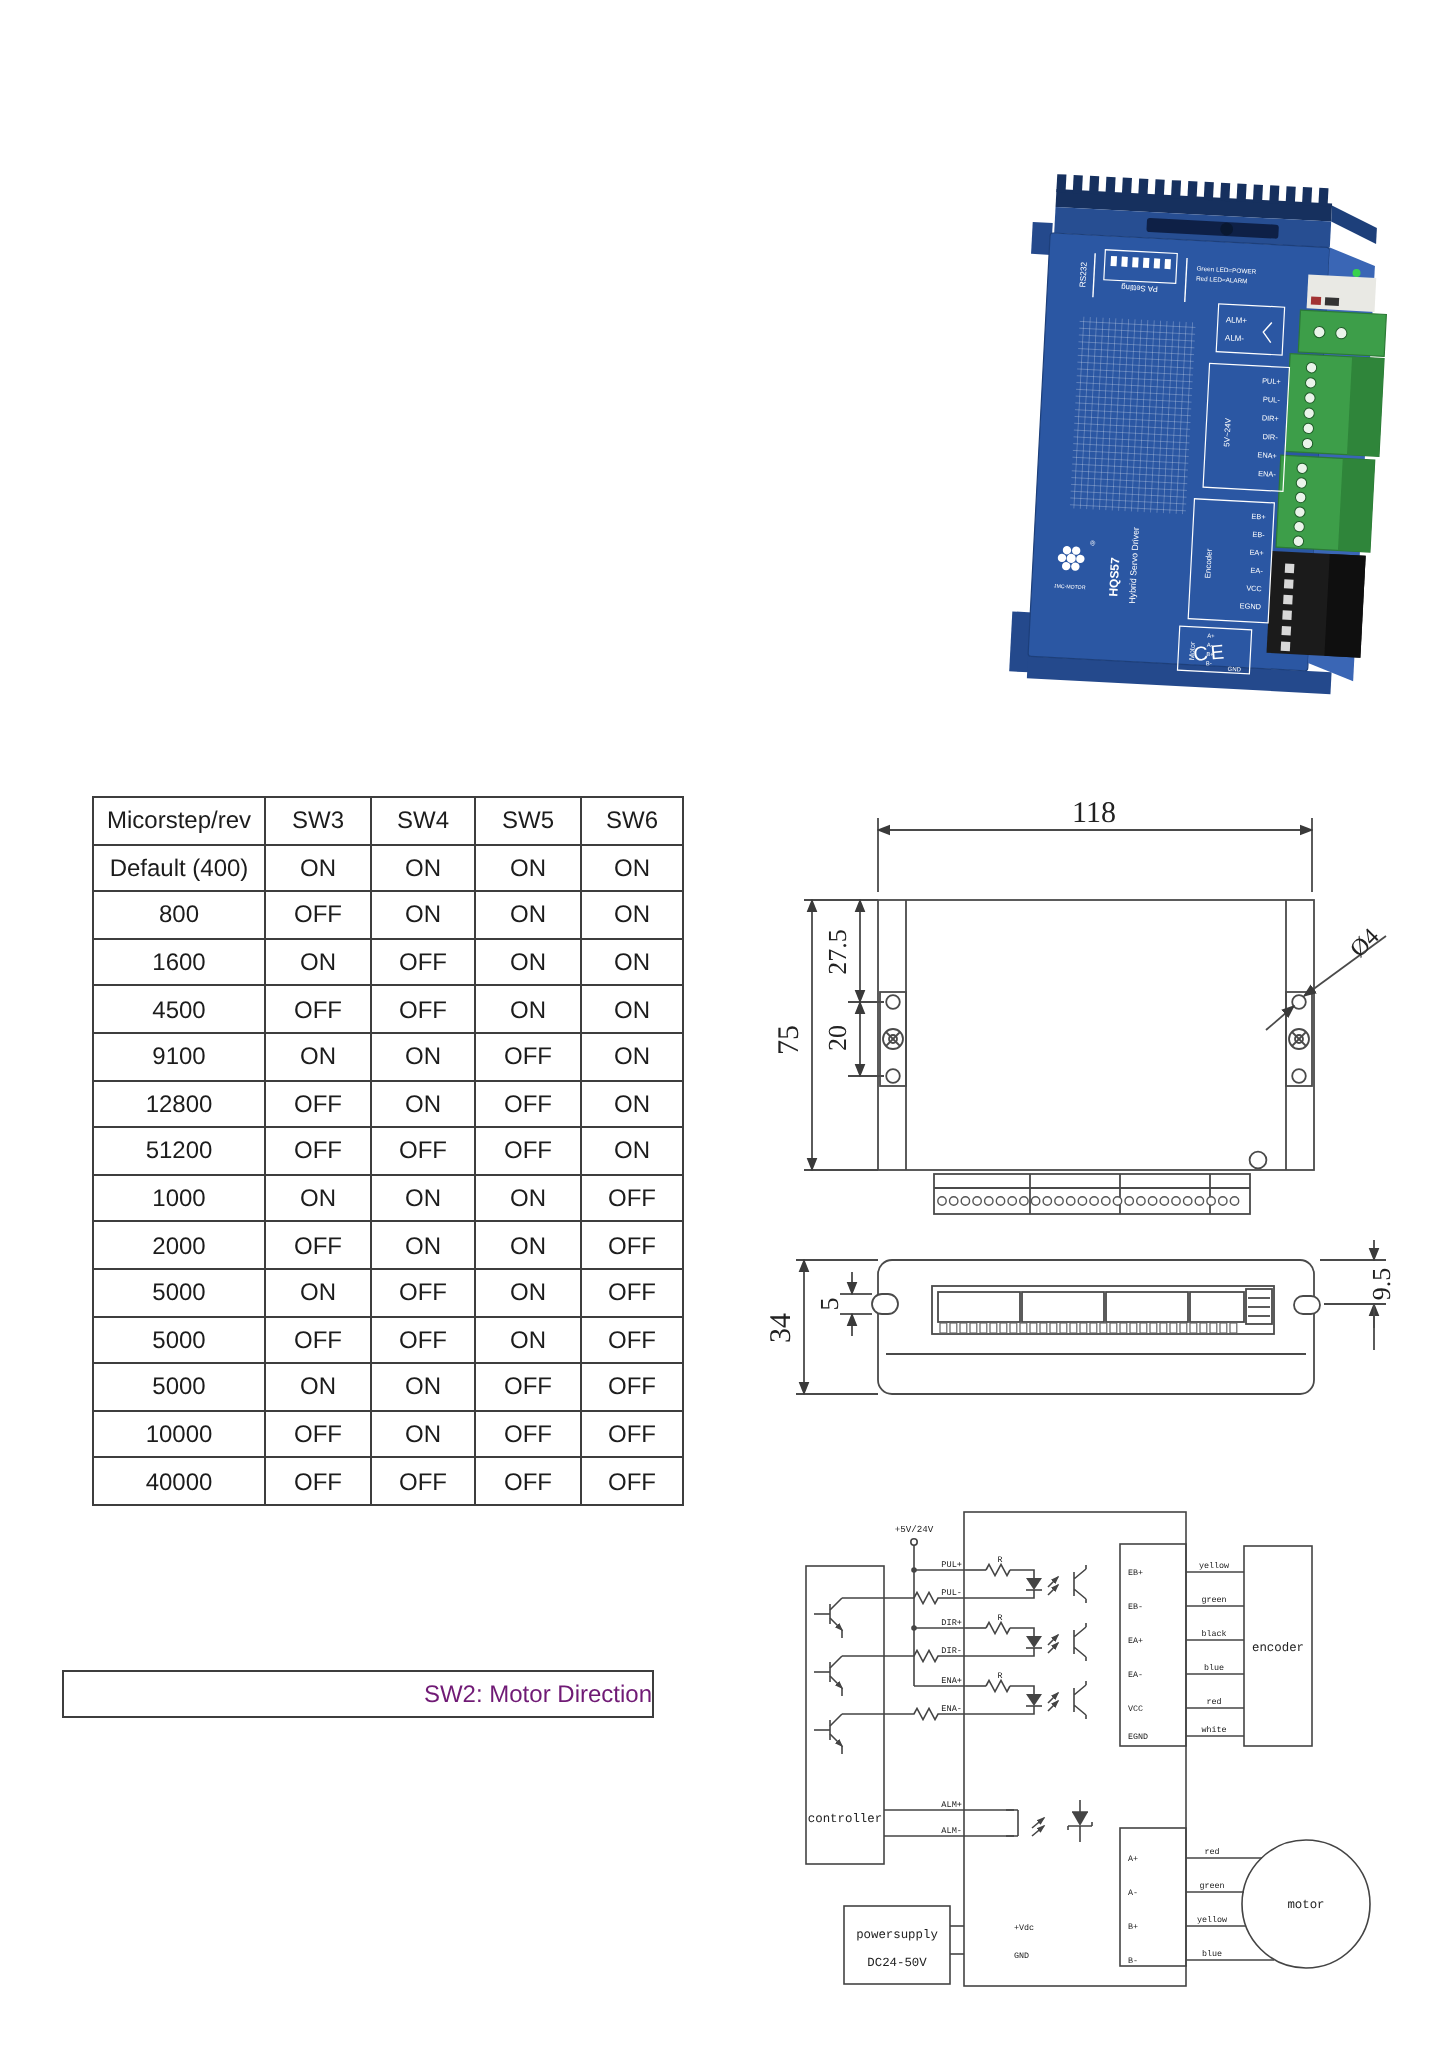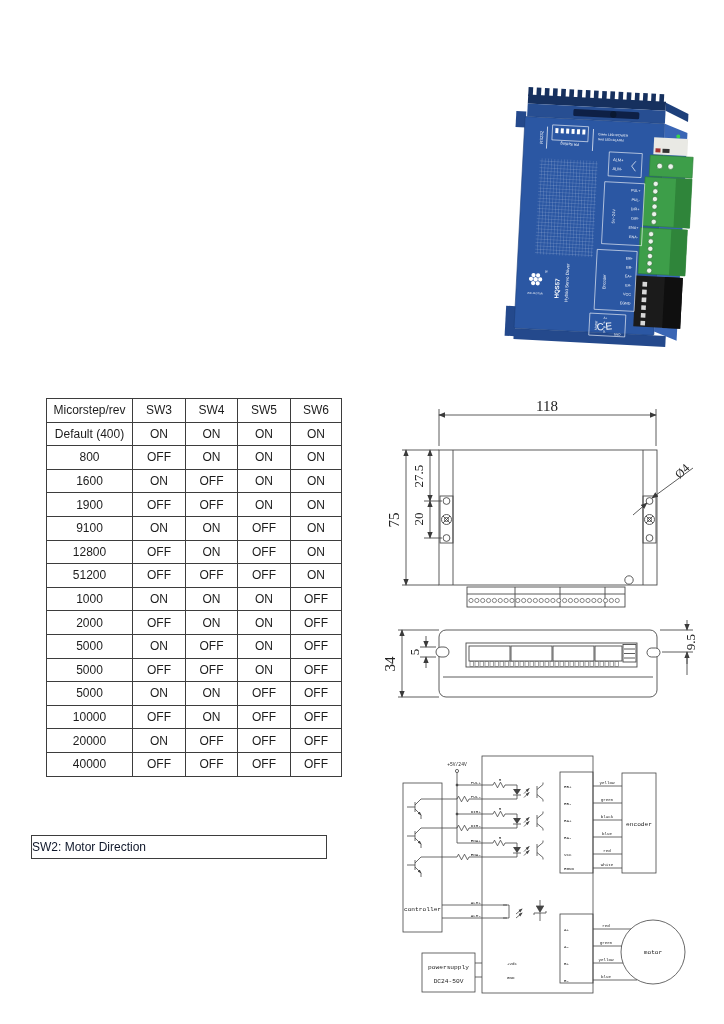--- a/index.html
+++ b/index.html
@@ -2,21 +2,21 @@
 <html><head>
 <meta charset="utf-8">
 <style>
 *{box-sizing:border-box}
 body{margin:0;background:#fff}
 .page{position:relative;width:724px;height:1024px;background:#ffffff;overflow:hidden;font-family:"Liberation Sans",sans-serif;color:#222}
 table{border-collapse:collapse;table-layout:fixed;position:absolute;background:#fff}
 .microstep{left:46px;top:398px;width:295px}
 .microstep th,.microstep td{border:1.4px solid #3d3d3d;height:23.6px;text-align:center;vertical-align:middle;font-size:12px;font-weight:400;padding:0;color:#1c1c1c}
 .sw2{left:31px;top:835px;width:295px}
-.sw2 td{border:1.4px solid #3d3d3d;height:22.8px;text-align:left;vertical-align:middle;font-size:12px;padding:0;color:#0f172a}
+.sw2 td{border:1.4px solid #3d3d3d;height:22.8px;text-align:right;vertical-align:middle;font-size:12px;padding:0;color:#701a75}
 svg{position:absolute;overflow:visible}
 svg text{font-family:"Liberation Sans",sans-serif;fill:#222}
 .ser{font-family:"Liberation Serif","DejaVu Serif",serif}
 .mono{font-family:"Liberation Mono","DejaVu Sans Mono",monospace}
 .wt{fill:#ffffff}
 </style>
 </head>
 <body>
 
 <div class="page">
@@ -187,21 +187,21 @@
           <td>ON</td>
         </tr>
         <tr>
           <td>1600</td>
           <td>ON</td>
           <td>OFF</td>
           <td>ON</td>
           <td>ON</td>
         </tr>
         <tr>
-          <td>1900</td>
+          <td>4500</td>
           <td>OFF</td>
           <td>OFF</td>
           <td>ON</td>
           <td>ON</td>
         </tr>
         <tr>
           <td>9100</td>
           <td>ON</td>
           <td>ON</td>
           <td>OFF</td>
@@ -253,27 +253,20 @@
           <td>5000</td>
           <td>ON</td>
           <td>ON</td>
           <td>OFF</td>
           <td>OFF</td>
         </tr>
         <tr>
           <td>10000</td>
           <td>OFF</td>
           <td>ON</td>
-          <td>OFF</td>
-          <td>OFF</td>
-        </tr>
-        <tr>
-          <td>20000</td>
-          <td>ON</td>
-          <td>OFF</td>
           <td>OFF</td>
           <td>OFF</td>
         </tr>
         <tr>
           <td>40000</td>
           <td>OFF</td>
           <td>OFF</td>
           <td>OFF</td>
           <td>OFF</td>
         </tr>

